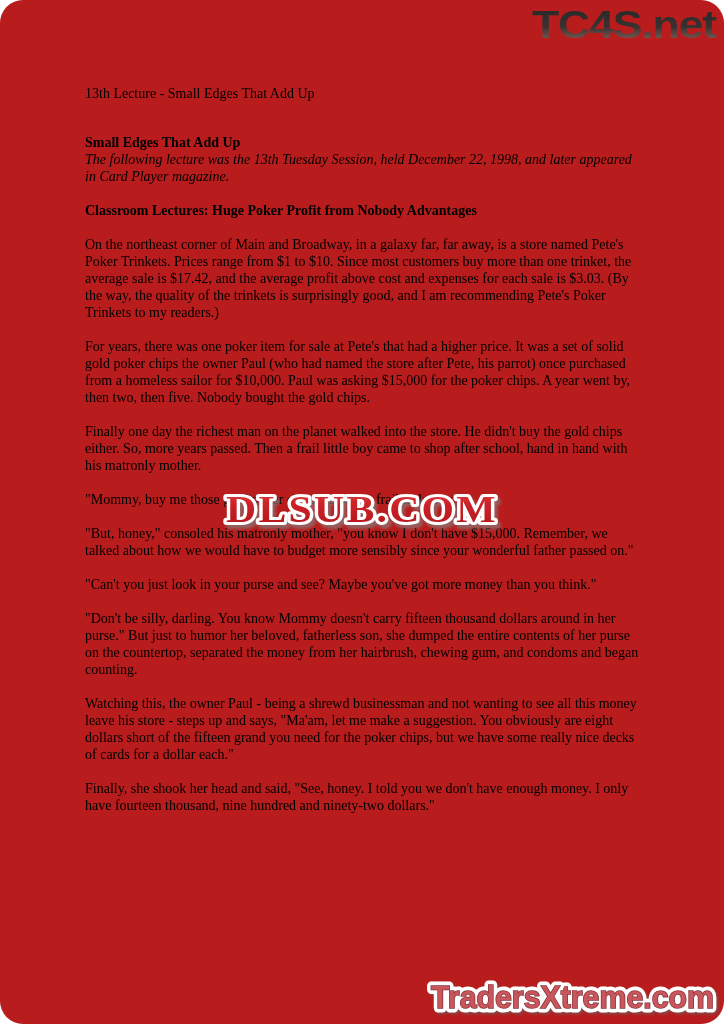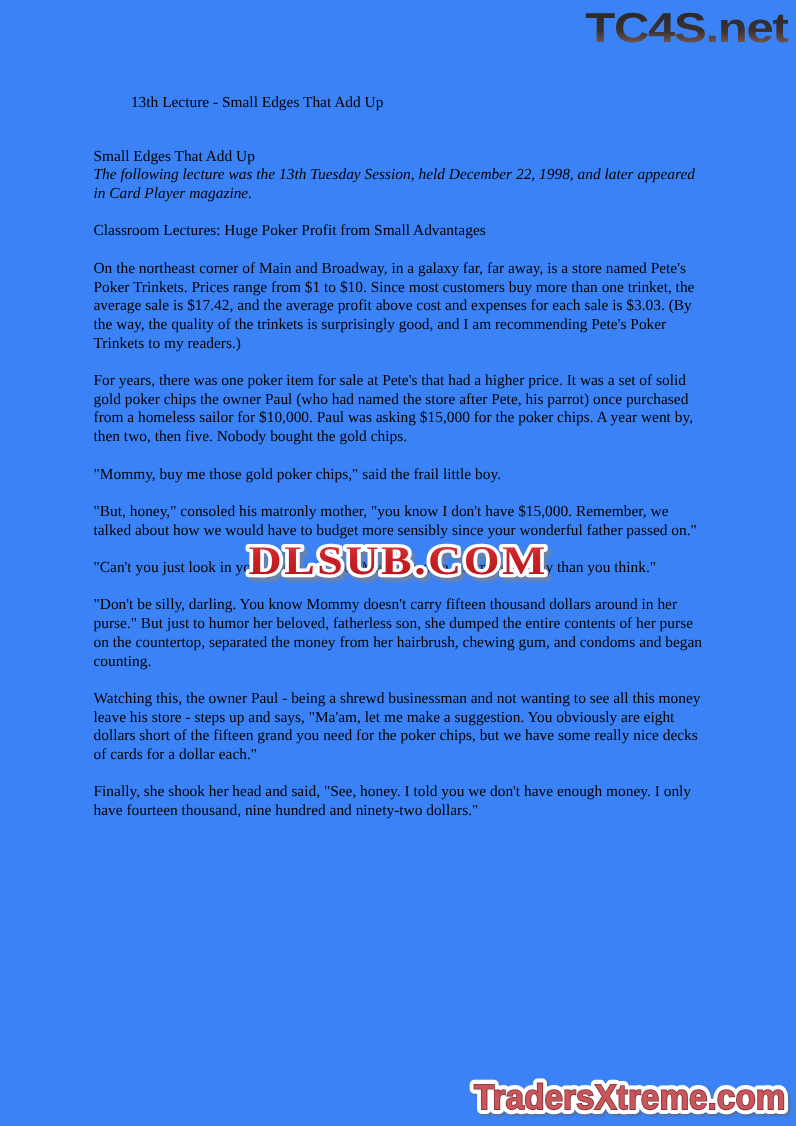--- a/index.html
+++ b/index.html
@@ -1,35 +1,36 @@
 <!DOCTYPE html>
 <html><head>
 <meta charset="utf-8">
 <style>
   html, body { margin: 0; padding: 0; background: #ffffff; }
   .page {
     position: relative;
     width: 724px;
     height: 1024px;
-    background: #3b82f6;
+    background: #b91c1c;
     overflow: hidden;
     font-family: "Liberation Serif", serif;
     font-size: 14px;
     line-height: 17px;
     color: #000000;
+    border-radius: 23px;
   }
   .content {
     position: absolute;
     left: 85px;
     top: 85px;
     width: 557px;
   }
   .content p { margin: 0 0 17px 0; }
-  .content p.doc-title { margin-bottom: 32px; margin-left: 34px; }
-  .content strong { font-weight: normal; }
+  .content p.doc-title { margin-bottom: 32px; }
+  .content strong { font-weight: bold; }
   .content em { font-style: italic; }
 
   .logo-top {
     position: absolute;
     top: 3px;
     right: 4px;
     width: 192px;
     height: 44px;
   }
   .watermark {
@@ -69,26 +70,27 @@
 
   <div class="content">
     <p class="doc-title">13th Lecture - Small Edges That Add Up</p>
 
     <p>
       <strong>Small Edges That Add Up</strong><br>
       <em>The following lecture was the 13th Tuesday Session, held December 22, 1998, and later appeared in Card Player magazine.</em>
     </p>
 
     <p>
-      <strong>Classroom Lectures: Huge Poker Profit from Small Advantages</strong>
+      <strong>Classroom Lectures: Huge Poker Profit from Nobody Advantages</strong>
     </p>
 
     <div>
         <p>On the northeast corner of Main and Broadway, in a galaxy far, far away, is a store named Pete's Poker Trinkets. Prices range from $1 to $10. Since most customers buy more than one trinket, the average sale is $17.42, and the average profit above cost and expenses for each sale is $3.03. (By the way, the quality of the trinkets is surprisingly good, and I am recommending Pete's Poker Trinkets to my readers.)</p>
         <p>For years, there was one poker item for sale at Pete's that had a higher price. It was a set of solid gold poker chips the owner Paul (who had named the store after Pete, his parrot) once purchased from a homeless sailor for $10,000. Paul was asking $15,000 for the poker chips. A year went by, then two, then five. Nobody bought the gold chips.</p>
+        <p>Finally one day the richest man on the planet walked into the store. He didn't buy the gold chips either. So, more years passed. Then a frail little boy came to shop after school, hand in hand with his matronly mother.</p>
         <p>"Mommy, buy me those gold poker chips," said the frail little boy.</p>
         <p>"But, honey," consoled his matronly mother, "you know I don't have $15,000. Remember, we talked about how we would have to budget more sensibly since your wonderful father passed on."</p>
         <p>"Can't you just look in your purse and see? Maybe you've got more money than you think."</p>
         <p>"Don't be silly, darling. You know Mommy doesn't carry fifteen thousand dollars around in her purse." But just to humor her beloved, fatherless son, she dumped the entire contents of her purse on the countertop, separated the money from her hairbrush, chewing gum, and condoms and began counting.</p>
         <p>Watching this, the owner Paul - being a shrewd businessman and not wanting to see all this money leave his store - steps up and says, "Ma'am, let me make a suggestion. You obviously are eight dollars short of the fifteen grand you need for the poker chips, but we have some really nice decks of cards for a dollar each."</p>
         <p>Finally, she shook her head and said, "See, honey. I told you we don't have enough money. I only have fourteen thousand, nine hundred and ninety-two dollars."</p>
       </div>
   </div>
 
   <svg class="watermark" viewBox="0 0 310 48">

